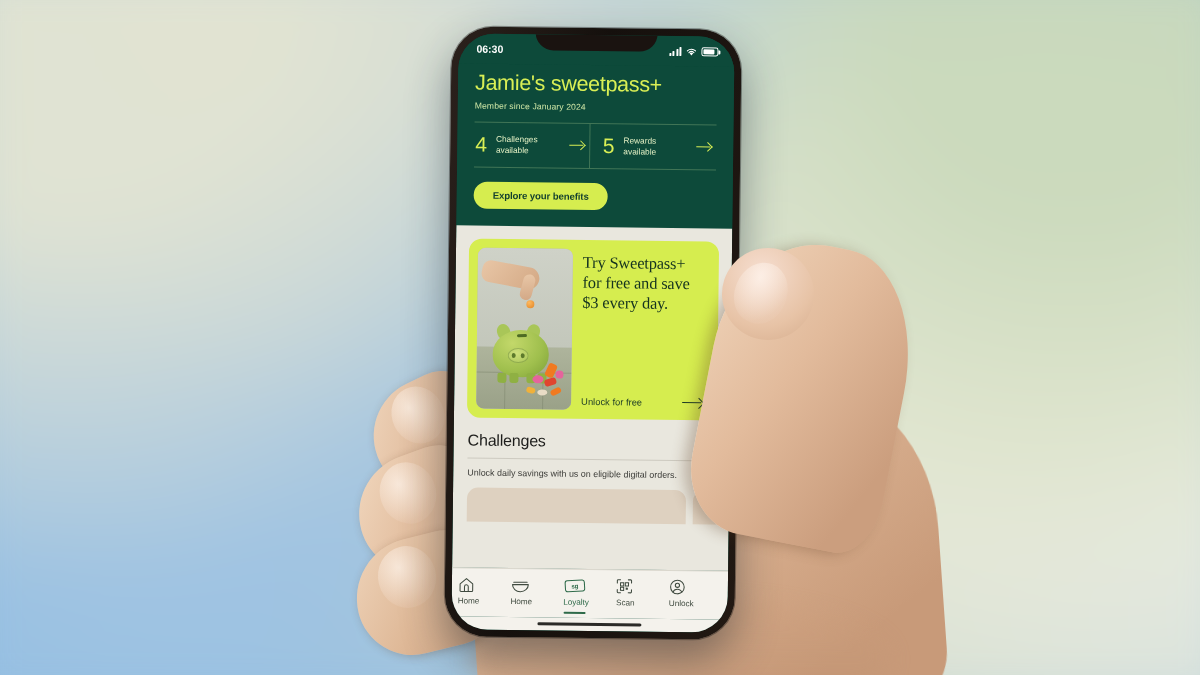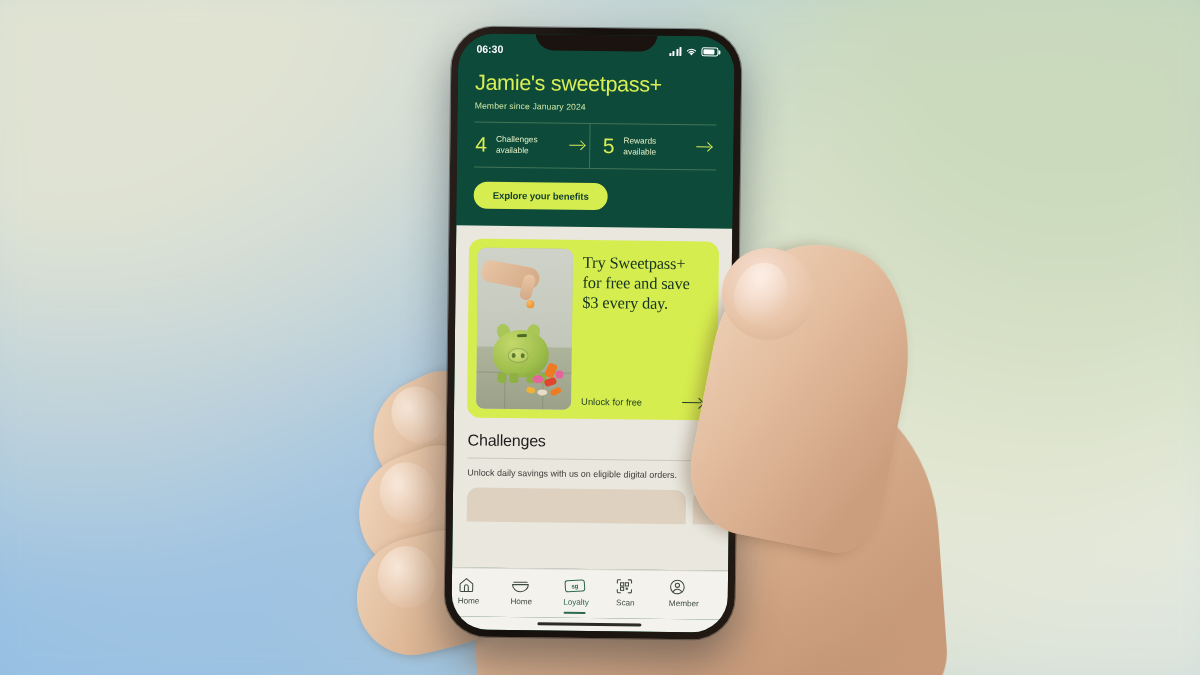--- a/index.html
+++ b/index.html
@@ -439,21 +439,21 @@
         </div>
 
         <div class="tab">
           <div class="tab-ico">
             <svg width="17" height="16" viewBox="0 0 17 16">
               <circle cx="8.5" cy="8" r="6.8" fill="none" stroke="#3f4a3f" stroke-width="1.05"></circle>
               <circle cx="8.5" cy="6.2" r="2.1" fill="none" stroke="#3f4a3f" stroke-width="1.05"></circle>
               <path d="M4 13.4a4.8 4.8 0 0 1 9 0" fill="none" stroke="#3f4a3f" stroke-width="1.05"></path>
             </svg>
           </div>
-          <div class="tab-lbl">Member</div>
+          <div class="tab-lbl">Unlock</div>
           <div class="tab-underline hidden"></div>
         </div>
       </div>
 
       <div class="home-ind-wrap">
         <div class="home-ind"></div>
       </div>
 
     </div>
   </div>

